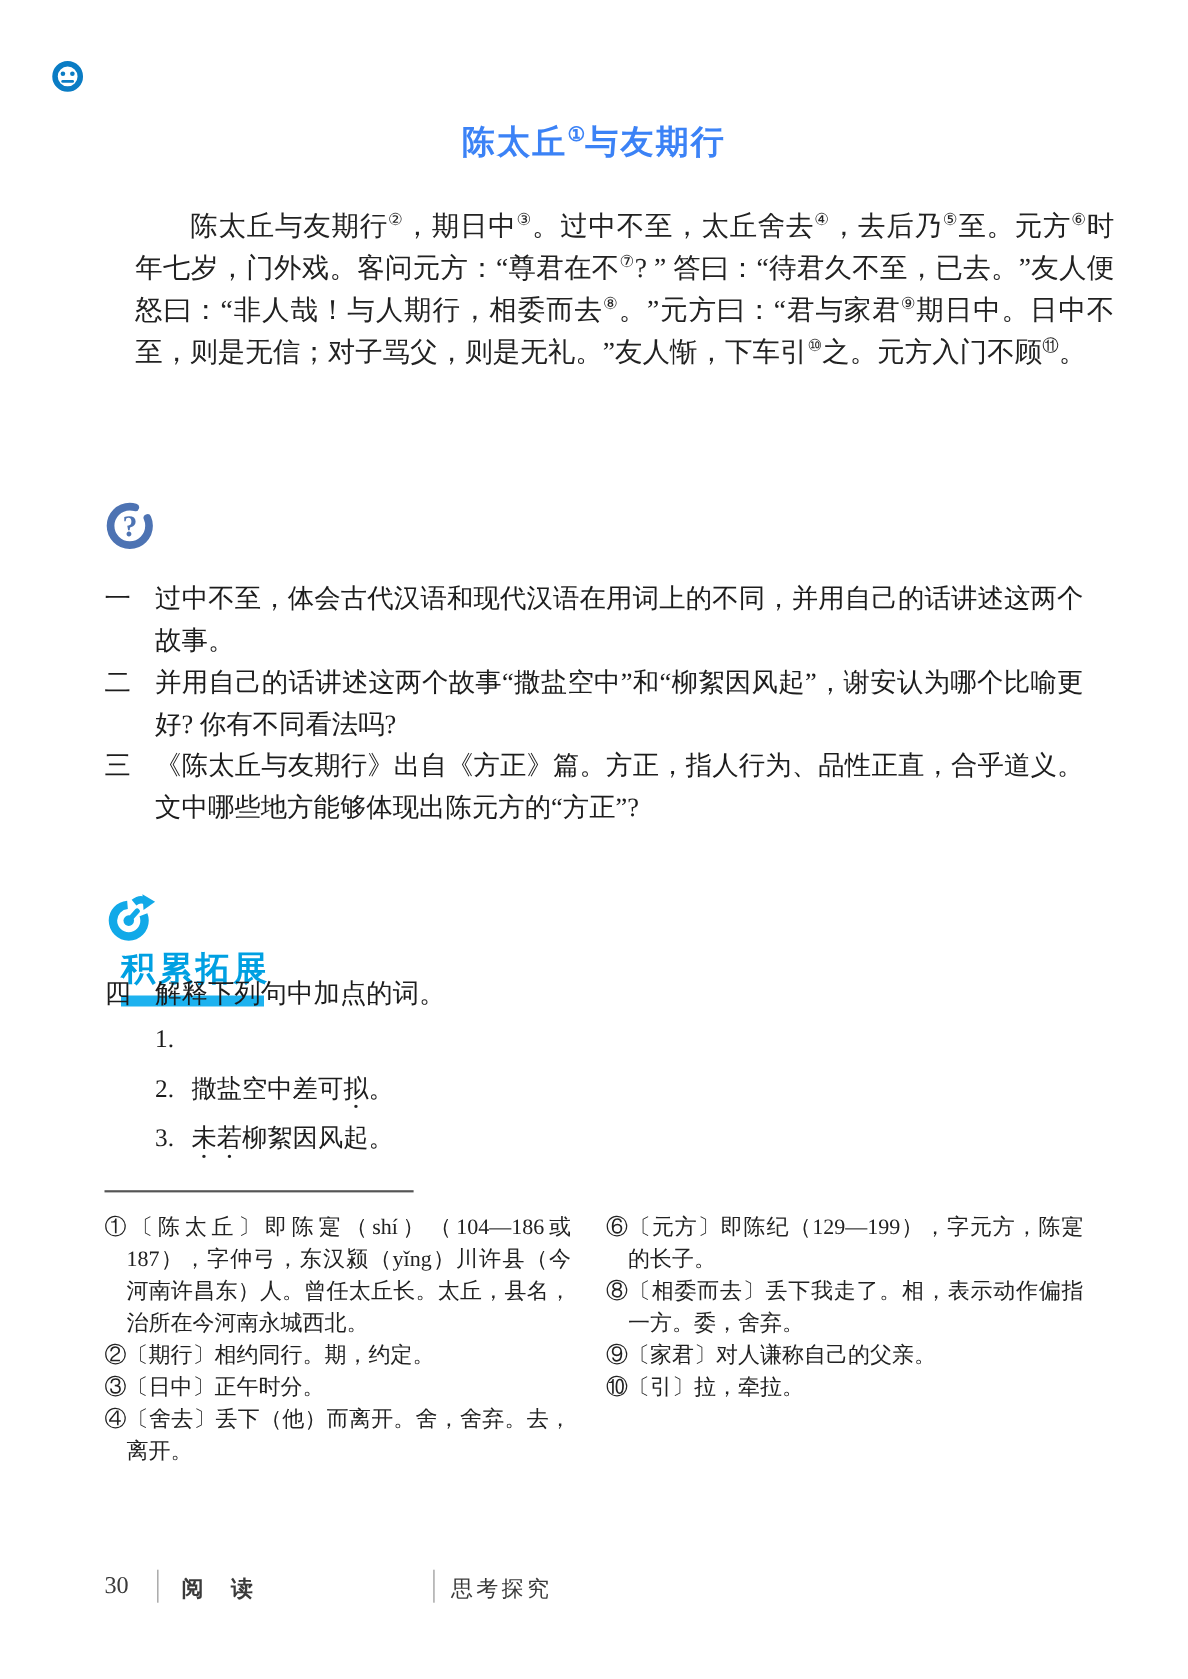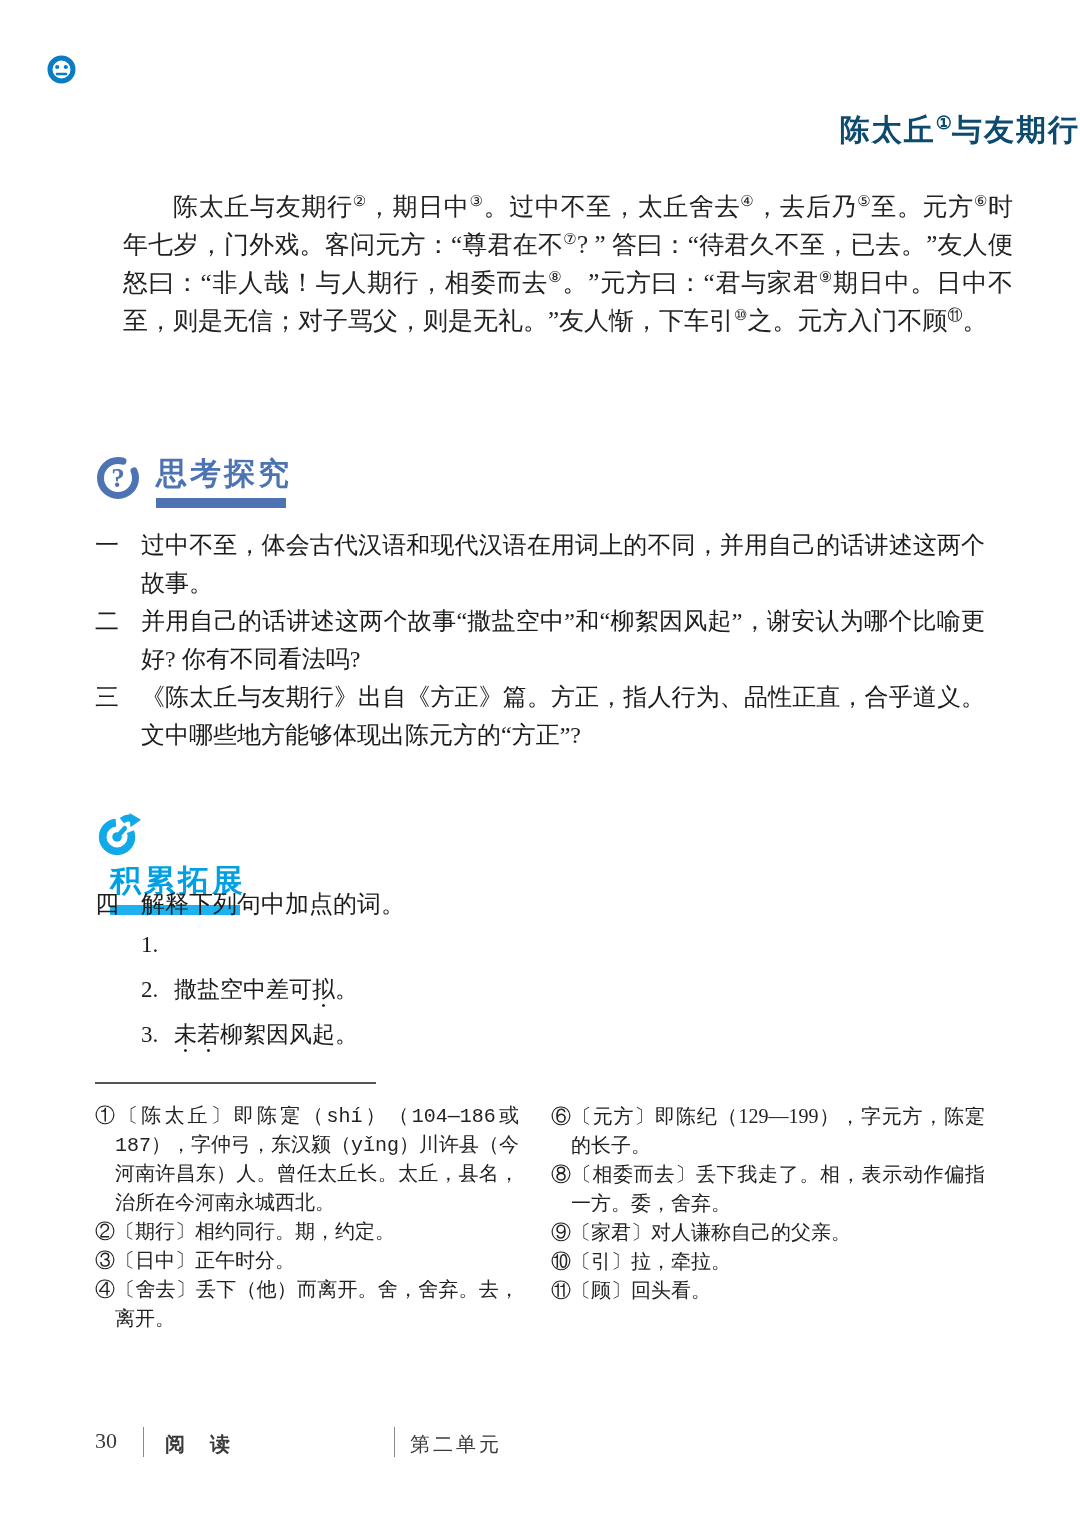--- a/index.html
+++ b/index.html
@@ -4,22 +4,22 @@
 <style>
   html,body { margin:0; padding:0; background:#ffffff; }
   .page {
     position:relative; width:1080px; height:1526px; background:#ffffff;
     font-family:"Liberation Serif","DejaVu Serif",serif; color:#1c1c1c; overflow:hidden;
   }
   
   .smiley { position:absolute; left:46px; top:54px; width:31px; height:31px; }
   
   .title {
-    position:absolute; left:0; top:108px; width:100%; text-align:right;
-    font-size:30px; font-weight:bold; color:#0c4a6e; line-height:44px; letter-spacing:2px;
+    position:absolute; left:0; top:108px; width:100%; text-align:center;
+    font-size:30px; font-weight:bold; color:#3b82f6; line-height:44px; letter-spacing:2px;
   }
   sup.fnref { font-size:0.6em; vertical-align:super; line-height:0; font-weight:normal; letter-spacing:0; }
   .title sup.fnref { font-weight:bold; }
   
   .para {
     position:absolute; left:95px; top:188px; width:890px;
     font-size:25px; line-height:38px; text-align:justify; text-indent:2em; color:#222;margin-left:28px;
   }
   
   .sec-header { position:absolute; left:95px; display:flex; align-items:flex-start; }
@@ -47,21 +47,21 @@
   .item-num { width:33px; flex:none; }
   .em-char { position:relative; display:inline-block; }
   .em-char::after {
     content:"•"; position:absolute; left:50%; transform:translateX(-50%);
     bottom:-0.62em; font-size:0.55em; color:#222; line-height:1;
   }
   
   .fn-divider { position:absolute; left:95px; top:1082px; width:281px; height:2px; background:#555; }
   .footnotes { position:absolute; left:95px; top:1102px; width:890px; display:flex;
                font-size:20px; line-height:29px; color:#222; }
-  .fn-col-left  { width:424px; flex:none;font-family:Liberation Mono, monospace; }
+  .fn-col-left  { width:424px; flex:none; }
   .fn-col-right { width:434px; flex:none; margin-left:32px; }
   .fn { padding-left:20px; text-indent:-20px; text-align:justify; }
   
   .footer { position:absolute; left:95px; top:1428px; width:890px; height:40px; color:#3a3a3a; font-size:20px; }
   .pgnum { position:absolute; left:0; top:0; font-size:22px; }
   .vline { position:absolute; width:1px; height:30px; background:#8a8a8a; top:-1px; }
   .v1 { left:48px; } .v2 { left:299px; }
   .flabel { position:absolute; top:3px; }
   .sec-label { left:70px; letter-spacing:10px;font-weight:bold; }
   .unit-label { left:315px; letter-spacing:3px; }
@@ -82,24 +82,20 @@
     <span>陈太丘</span><sup class="fnref">①</sup><span>与友期行</span>
   </div>
 
   <div class="para"><span>陈太丘与友期行</span><sup class="fnref">②</sup><span>，期日中</span><sup class="fnref">③</sup><span>。过中不至，太丘舍去</span><sup class="fnref">④</sup><span>，去后乃</span><sup class="fnref">⑤</sup><span>至。元方</span><sup class="fnref">⑥</sup><span>时年七岁，门外戏。客问元方：“尊君在不</span><sup class="fnref">⑦</sup><span>? ” 答曰：“待君久不至，已去。”友人便怒曰：“非人哉！与人期行，相委而去</span><sup class="fnref">⑧</sup><span>。”元方曰：“君与家君</span><sup class="fnref">⑨</sup><span>期日中。日中不至，则是无信；对子骂父，则是无礼。”友人惭，下车引</span><sup class="fnref">⑩</sup><span>之。元方入门不顾</span><sup class="fnref">⑪</sup><span>。</span></div>
 
   <div class="sec-header think">
     <svg class="hicon" viewBox="0 0 46 50">
       <circle cx="23" cy="25" r="17.5" fill="none" stroke="#4d73b3" stroke-width="7" stroke-dasharray="95 15" stroke-dashoffset="8" stroke-linecap="round"></circle>
       <text x="23" y="34" text-anchor="middle" font-size="27" font-weight="bold" fill="#4d73b3" font-family="'Liberation Serif',serif">?</text>
     </svg>
-    <div class="hcol">
-      <div class="htitle">思考探究</div>
-      <div class="hbar"></div>
-    </div>
   </div>
 
   <div class="questions">
     <div class="q">
       <div class="q-num">一</div>
       <div class="q-text">过中不至，体会古代汉语和现代汉语在用词上的不同，并用自己的话讲述这两个故事。</div>
     </div>
     <div class="q">
       <div class="q-num">二</div>
       <div class="q-text">并用自己的话讲述这两个故事“撒盐空中”和“柳絮因风起”，谢安认为哪个比喻更好? 你有不同看法吗?</div>
@@ -149,25 +145,24 @@
       <div class="fn"><span>①</span><span>〔陈太丘〕即陈寔（shí）（104—186或187），字仲弓，东汉颍（yǐng）川许县（今河南许昌东）人。曾任太丘长。太丘，县名，治所在今河南永城西北。</span></div>
       <div class="fn"><span>②</span><span>〔期行〕相约同行。期，约定。</span></div>
       <div class="fn"><span>③</span><span>〔日中〕正午时分。</span></div>
       <div class="fn"><span>④</span><span>〔舍去〕丢下（他）而离开。舍，舍弃。去，离开。</span></div>
     </div>
     <div class="fn-col-right">
       <div class="fn"><span>⑥</span><span>〔元方〕即陈纪（129—199），字元方，陈寔的长子。</span></div>
       <div class="fn"><span>⑧</span><span>〔相委而去〕丢下我走了。相，表示动作偏指一方。委，舍弃。</span></div>
       <div class="fn"><span>⑨</span><span>〔家君〕对人谦称自己的父亲。</span></div>
       <div class="fn"><span>⑩</span><span>〔引〕拉，牵拉。</span></div>
-      <div class="fn"><span>⑪</span><span>〔顾〕回头看。</span></div>
     </div>
   </div>
 
   <div class="footer">
     <span class="pgnum">30</span>
     <span class="vline v1"></span>
     <span class="flabel sec-label">阅 读</span>
     <span class="vline v2"></span>
-    <span class="flabel unit-label">第二单元</span>
+    <span class="flabel unit-label">思考探究</span>
   </div>
 
 </div>
 
 </body></html>

